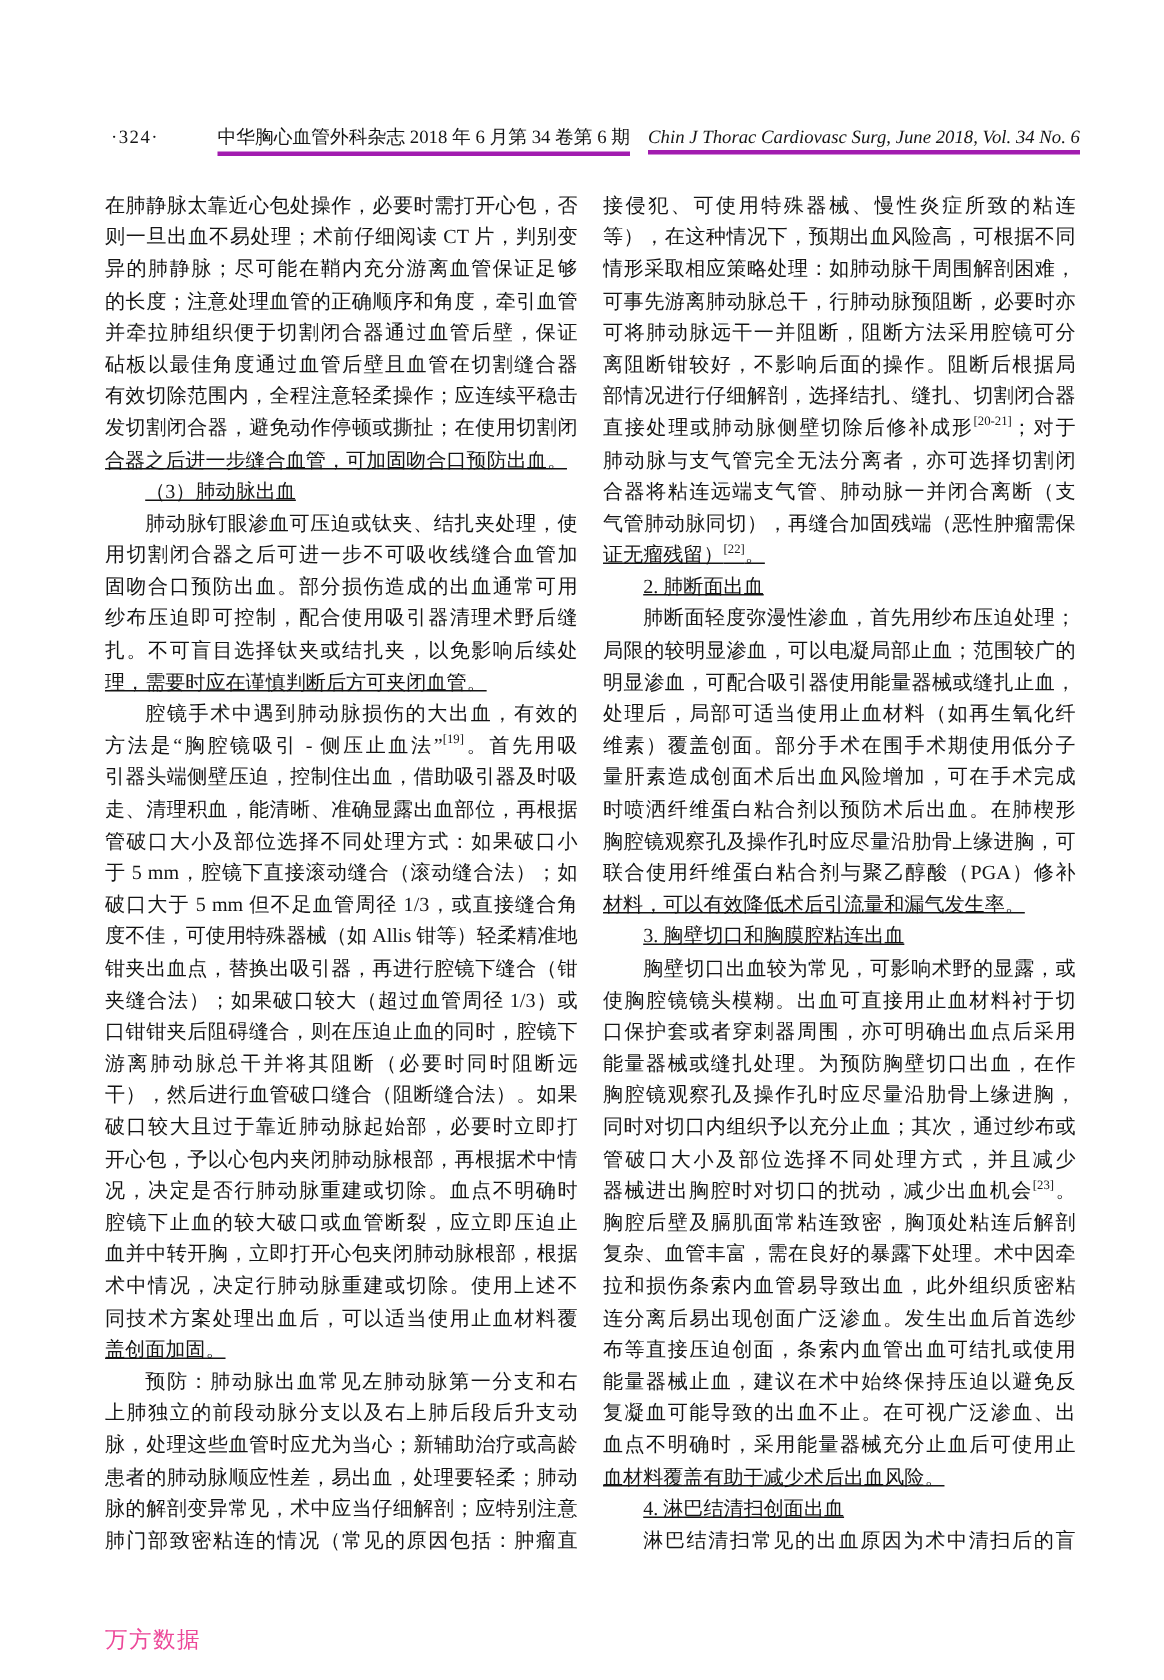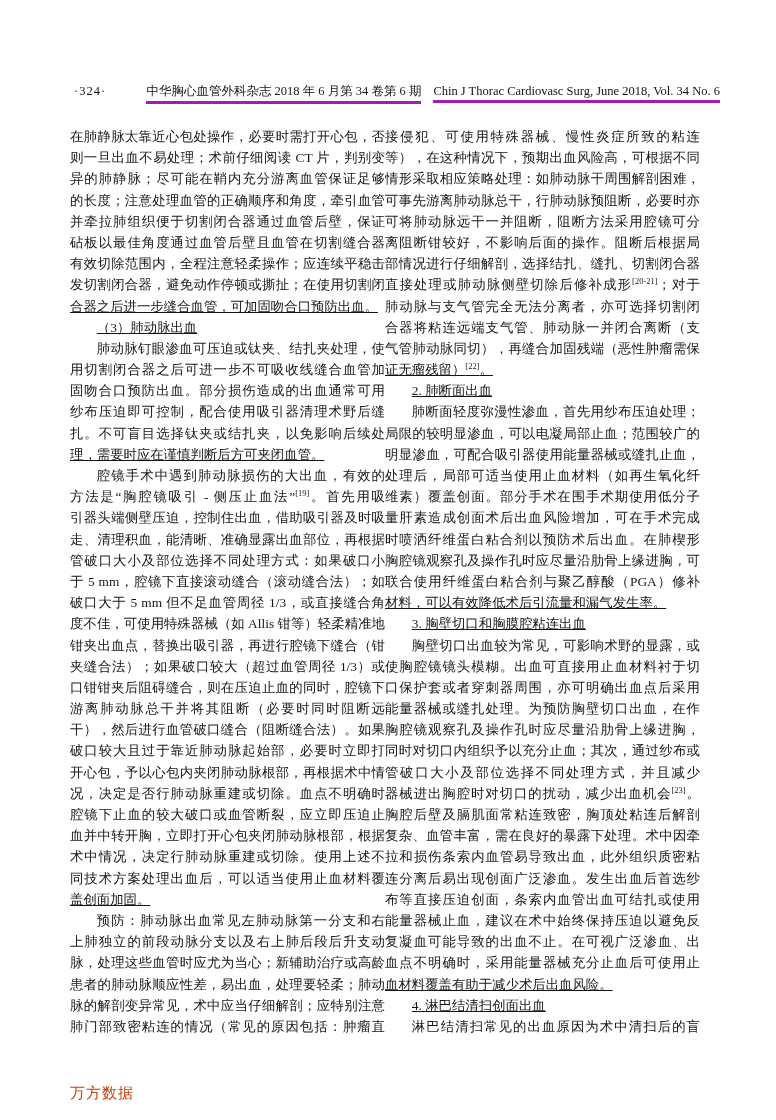--- a/index.html
+++ b/index.html
@@ -12,42 +12,42 @@
     font-family:"Liberation Serif","DejaVu Serif",serif;
     overflow:hidden;
   }
   .header {
     position:absolute; top:83px; left:74px; right:56px;
     display:flex; align-items:baseline;
     font-size:12.5px; white-space:nowrap;
   }
   .pageno { width:154px; letter-spacing:1px; }
   .cit { border-bottom:3px solid #a21caf; padding-bottom:1px; }
-  .cit-en { margin-left:12px; }
+  .cit-en { margin-left:12px;font-style:italic; }
   .columns {
     position:absolute; top:126px; left:70px;
-    display:flex; 
+    display:flex; gap:17px;
   }
   .col { width:315px; font-size:13.4px; line-height:21.2px; }
   .line {
     height:21.2px;
     text-align:justify;
     text-align-last:justify;
     overflow:hidden;
   }
   .line.pe { text-align-last:left;text-decoration:underline; }
   .line.in { text-indent:2em; }
   .line sup {
     font-size:8.5px; line-height:0;
     vertical-align:super; letter-spacing:0;
   }
   .watermark {
     position:absolute; left:70px; top:1084px;
     font-family:"Liberation Sans","DejaVu Sans",sans-serif;
-    font-size:15px; color:#c2410c; letter-spacing:1px;
+    font-size:15px; color:#ec4899; letter-spacing:1px;
   }
 </style>
 </head>
 <body>
 
 <div class="page">
 
   <div class="header">
     <span class="pageno">·324·</span>
     <span class="cit cit-cn">中华胸心血管外科杂志 2018 年 6 月第 34 卷第 6 期</span>

